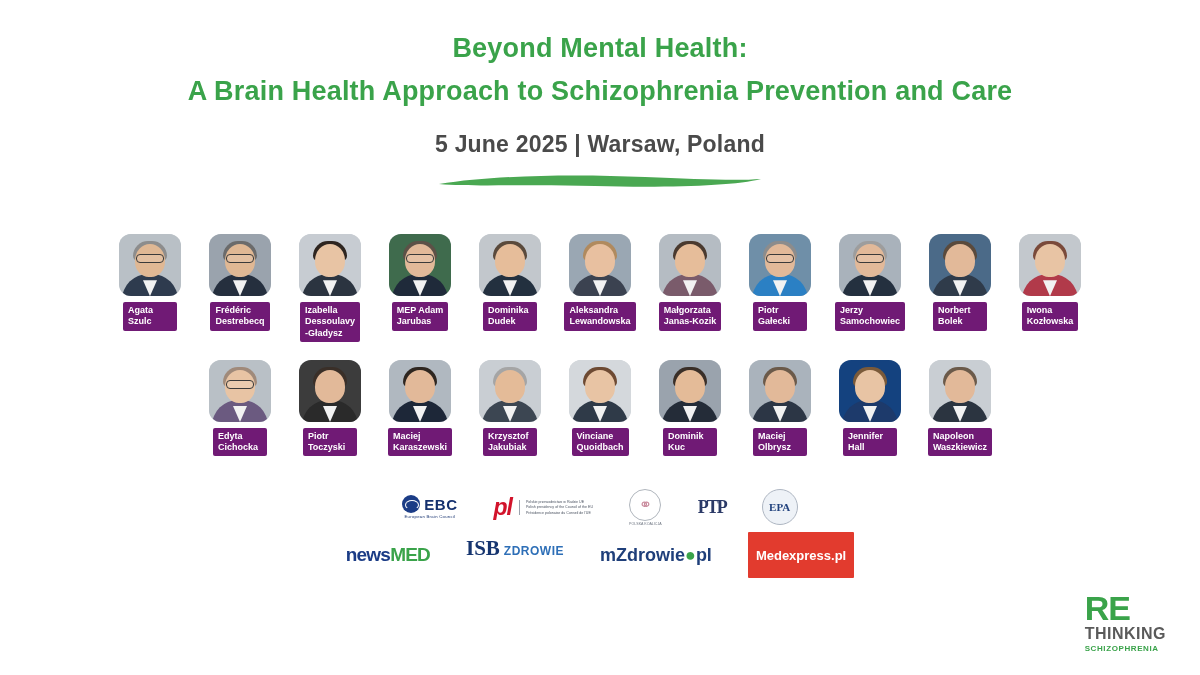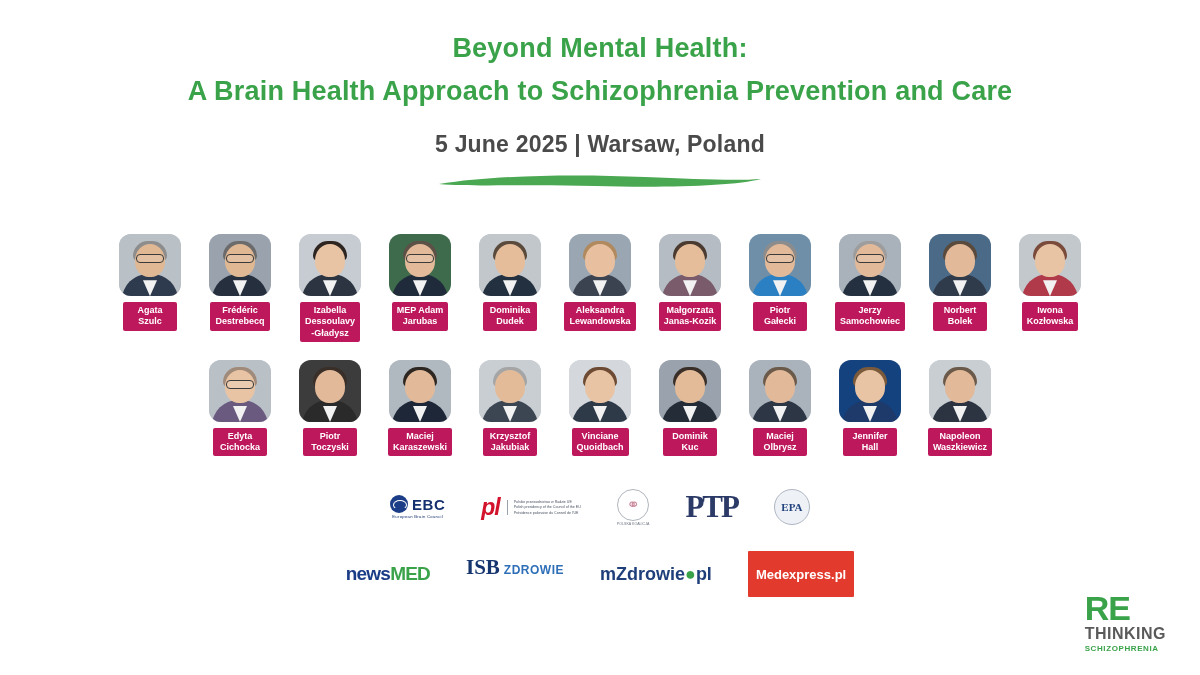--- a/index.html
+++ b/index.html
@@ -128,42 +128,41 @@
     width: 28px;
     height: 9px;
     margin-left: -14px;
     border: 1.4px solid #3a3a3a;
     border-radius: 4px;
     box-sizing: border-box;
     background: rgba(255,255,255,0.12);
   }
   .name-badge {
     margin-top: 6px;
-    background: #be185d;
+    background: #701a75;
     color: #ffffff;
     font-size: 9px;
     font-weight: bold;
     line-height: 1.25;
-    text-align: center;
     padding: 3px 5px;
     border-radius: 2px;
     min-width: 54px;
     box-sizing: border-box;
     white-space: pre-line;
   }
 
   
   .logos-row {
     display: flex;
     justify-content: center;
     align-items: center;
     gap: 36px;
   }
   .logos-row-1 { margin-top: 32px; }
-  .logos-row-2 { margin-top: 25px; }
+  .logos-row-2 { margin-top: 6px; }
 
   .logo {
     display: flex;
     align-items: center;
     justify-content: center;
     height: 38px;
     color: #2b3a67;
   }
   .logo-ebc {
     flex-direction: column;
@@ -236,21 +235,21 @@
     font-size: 16px;
     color: #c98a9c;
   }
   .logo-brain .brain-txt {
     font-size: 3.6px;
     color: #6d7480;
     margin-top: 1px;
   }
   .logo-ptp .ptp-mark {
     font-family: "Liberation Serif", serif;
-    font-size: 31px;
+    font-size: 18px;
     font-weight: bold;
     color: #2b3a67;
     letter-spacing: -2px;
   }
   .logo-epa .epa-circle {
     width: 34px; height: 34px;
     border-radius: 50%;
     border: 1px solid #aeb6c2;
     background: #eef2f7;
     display: flex;

